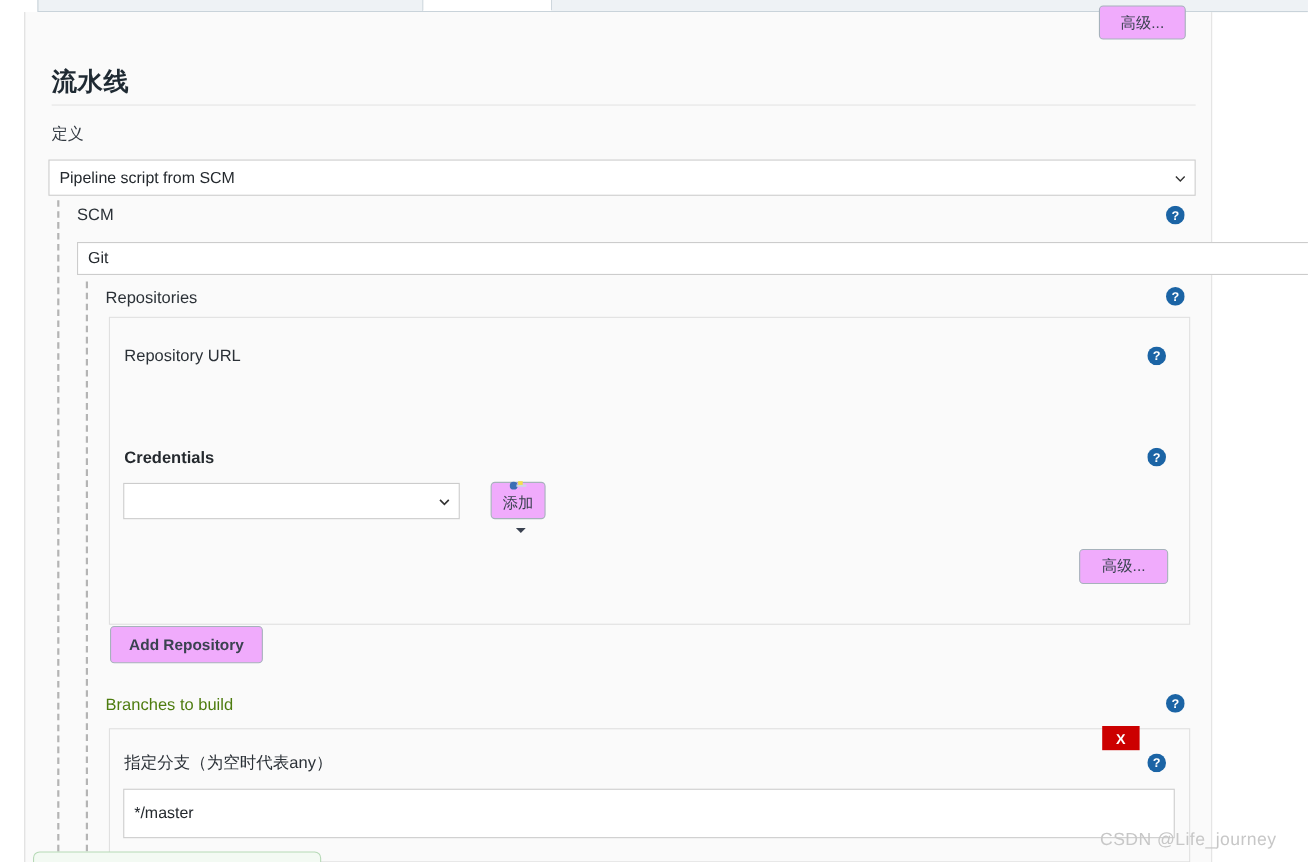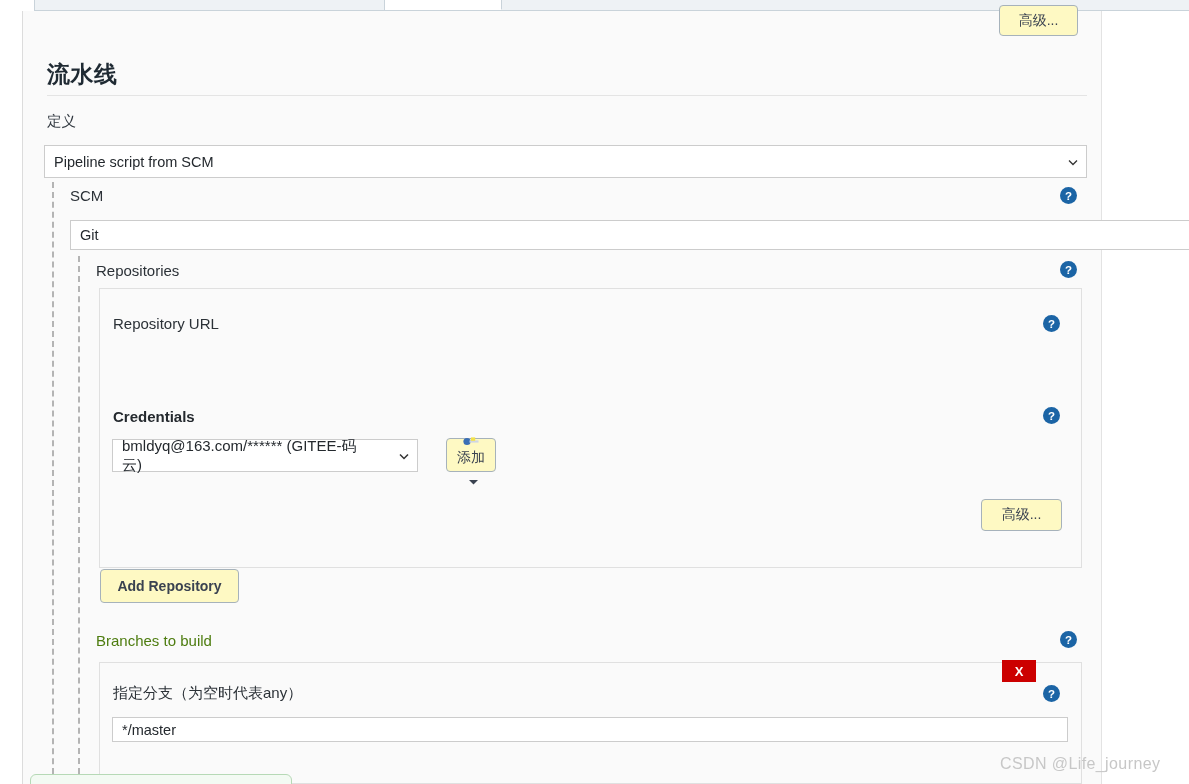--- a/index.html
+++ b/index.html
@@ -57,21 +57,21 @@
 
   
   .adv-top {
     position: absolute;
     left: 999px;
     top: 5px;
     width: 79px;
     height: 31px;
   }
   .btn {
-    background: #fef9c3;
+    background: #f0abfc;
     border: 1px solid #a6b2bb;
     border-radius: 4px;
     color: #3a4250;
     font-size: 14px;
     font-family: "Liberation Sans", sans-serif;
     cursor: pointer;
     box-sizing: border-box;
     display: inline-flex;
     align-items: center;
     justify-content: center;
@@ -208,21 +208,21 @@
     font-size: 13px;
     font-weight: bold;
     display: flex;
     align-items: center;
     justify-content: center;
     border: none;
     cursor: pointer;
     font-family: "Liberation Sans", sans-serif;
   }
   .lbl-branchspec { position: absolute; left: 113px; top: 684px; font-size: 15px; color: #2b3137; }
-  .branch-input { position: absolute; left: 112px; top: 717px; width: 956px; height: 25px; }
+  .branch-input { position: absolute; left: 112px; top: 717px; width: 956px; height: 45px; }
 
   
   .help {
     position: absolute;
     width: 17px;
     height: 17px;
     cursor: pointer;
   }
   .help svg { display: block; }
   .h-scm      { left: 1060px; top: 187px; }
@@ -326,21 +326,20 @@
 
   <div class="lbl-cred">Credentials</div>
   <div class="help h-cred">
     <svg viewBox="0 0 17 17" width="17" height="17">
       <circle cx="8.5" cy="8.5" r="8.5" fill="#1b64a5"></circle>
       <text x="8.5" y="12.6" font-size="11.5" font-weight="bold" fill="#ffffff" text-anchor="middle" font-family="Liberation Sans, sans-serif">?</text>
     </svg>
   </div>
 
   <div class="sel cred-select">
-    <span>bmldyq@163.com/****** (GITEE-码云)</span>
     <span class="caret">
       <svg viewBox="0 0 10 10" width="10" height="10">
         <path d="M1 3 L5 7 L9 3" fill="none" stroke="#333" stroke-width="1.5"></path>
       </svg>
     </span>
   </div>
 
   <button class="btn btn-add-cred">
     <span class="key-icon">
       <svg viewBox="0 0 16 11" width="16" height="11">

